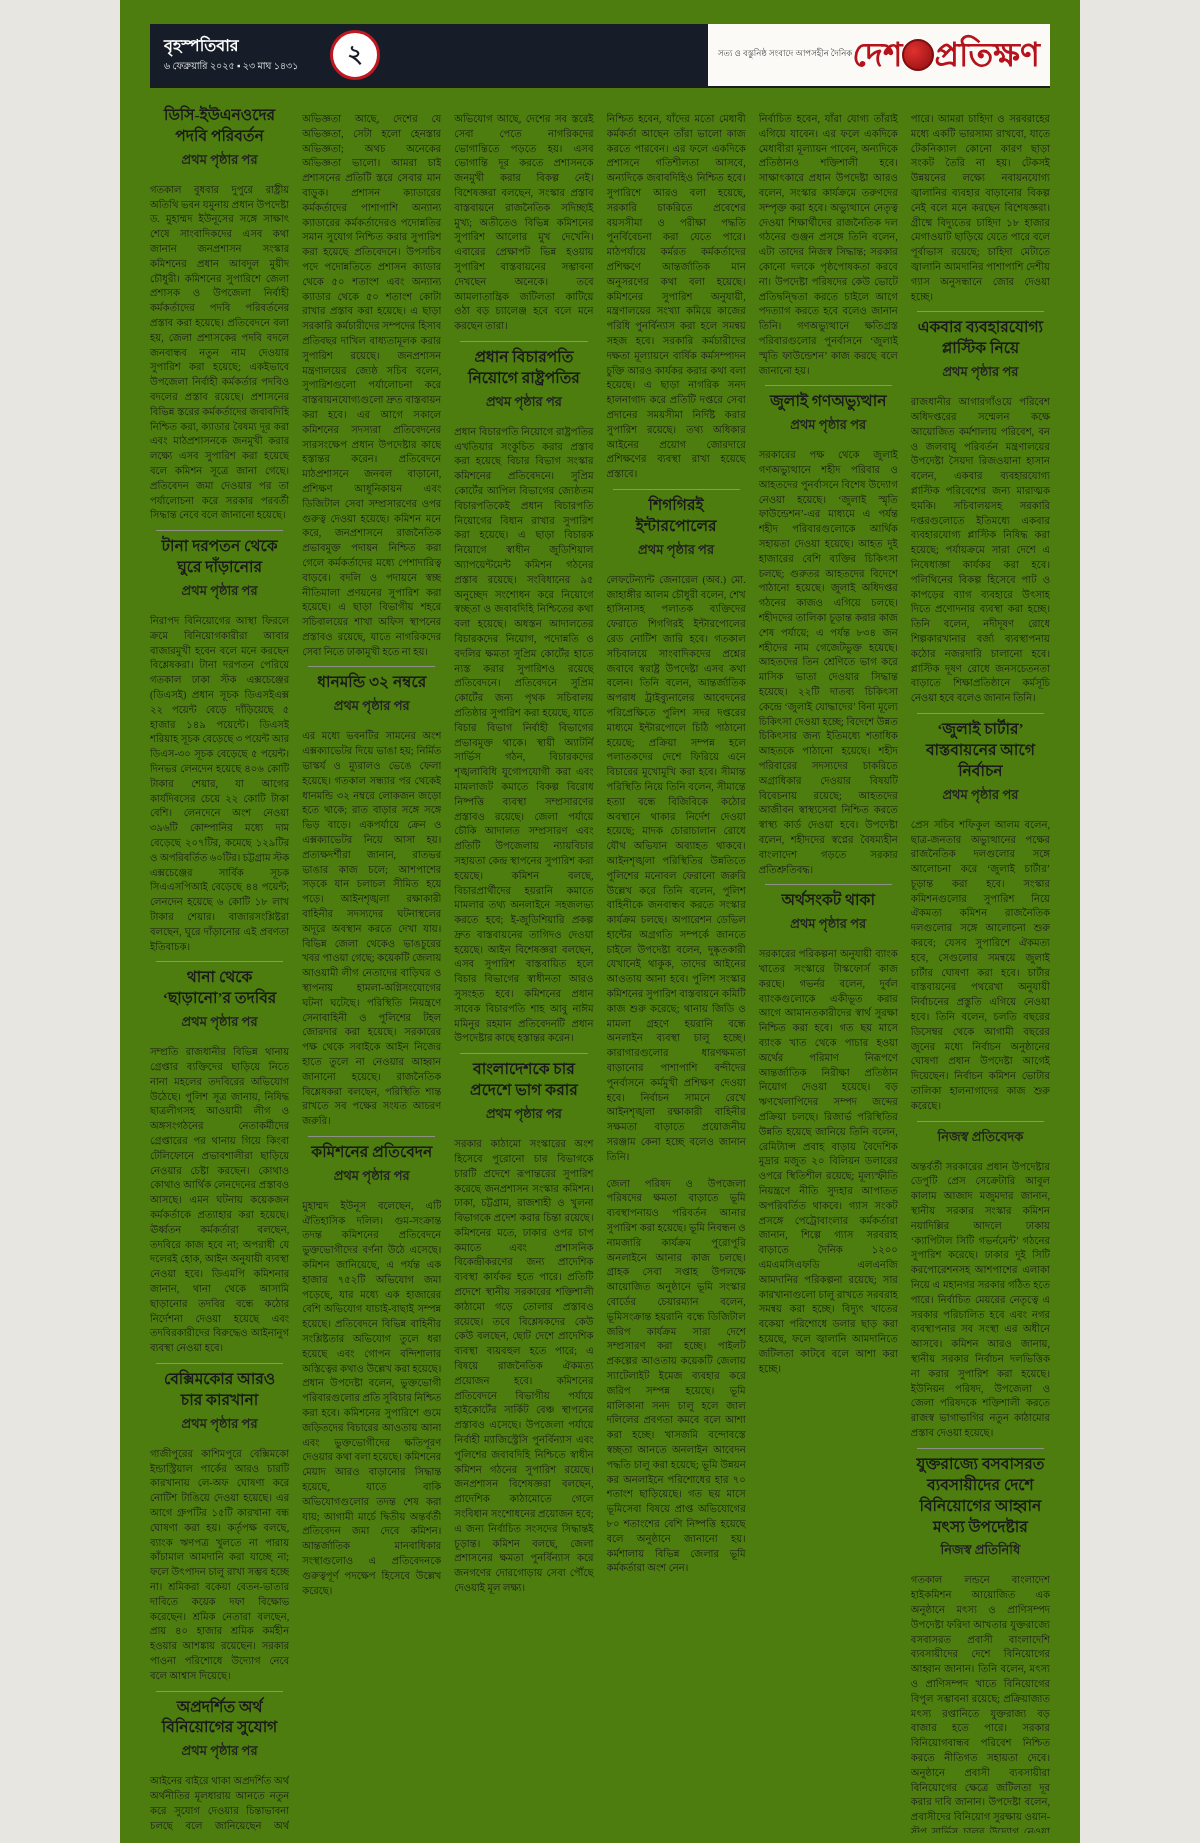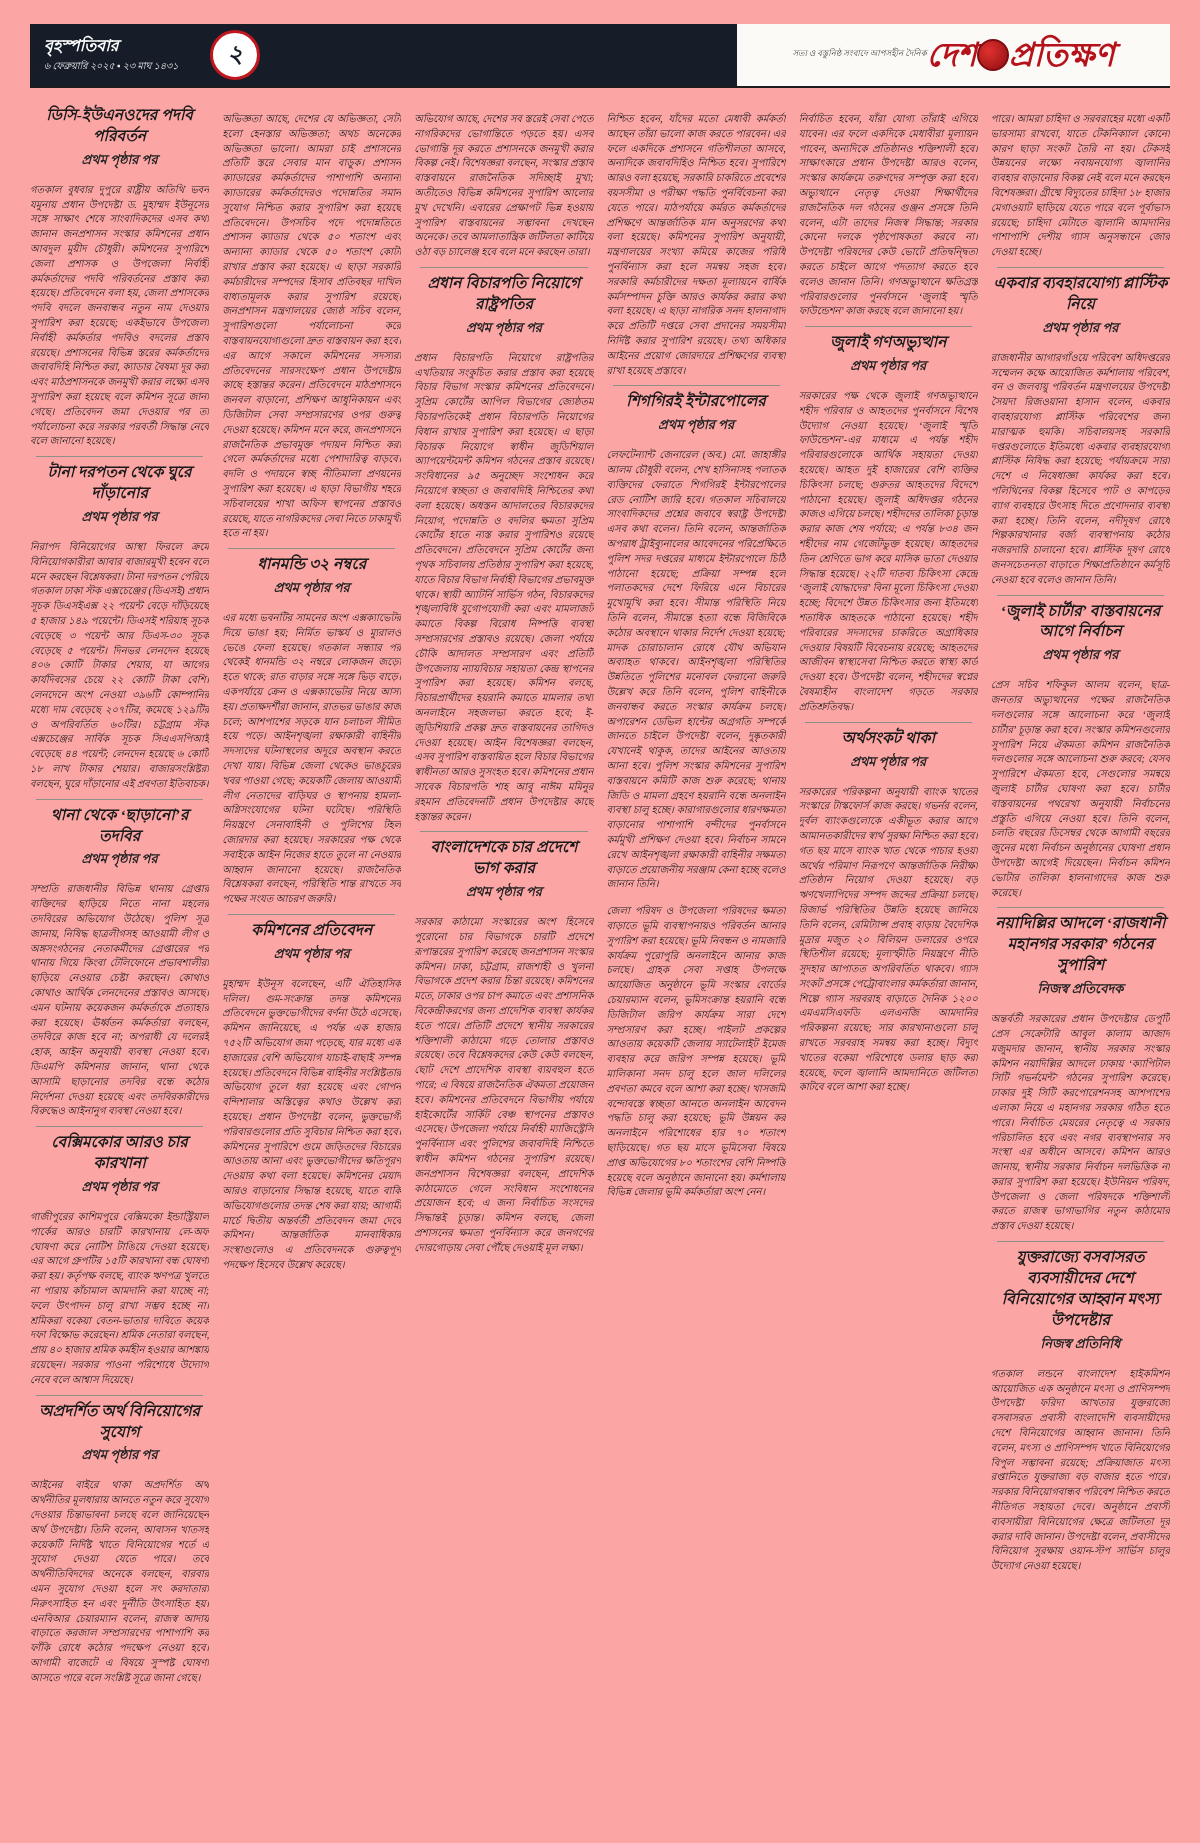--- a/index.html
+++ b/index.html
@@ -1,20 +1,20 @@
 <!DOCTYPE html>
 <html lang="bn"><head>
 <meta charset="utf-8">
 <style>
   html,body{margin:0;padding:0;background:#e8e6e0;}
   .page{
-    position:relative;width:1200px;height:1843px;margin:0 auto;
-    background:#fca5a5;color:#1a1a1a;
+    position:relative;width:960px;height:1843px;margin:0 auto;
+    background:#4d7c0f;color:#1a1a1a;
     font-family:"Liberation Serif","DejaVu Serif",serif;
-    overflow:hidden;box-sizing:border-box;font-style:italic;
+    overflow:hidden;box-sizing:border-box;
   }
   
   .page-header{
     position:absolute;top:24px;left:30px;right:30px;height:62px;
     display:flex;align-items:stretch;border-bottom:2px solid #1c1c1c;
   }
   .head-dark{
     flex:0 0 62%;background:#161d29;color:#fff;
     display:flex;align-items:center;gap:16px;padding:0 14px;box-sizing:border-box;
   }
@@ -154,21 +154,20 @@
         <p class="body">পারে। আমরা চাহিদা ও সরবরাহের মধ্যে একটি ভারসাম্য রাখবো, যাতে টেকনিক্যাল কোনো কারণ ছাড়া সংকট তৈরি না হয়। টেকসই উন্নয়নের লক্ষ্যে নবায়নযোগ্য জ্বালানির ব্যবহার বাড়ানোর বিকল্প নেই বলে মনে করছেন বিশেষজ্ঞরা। গ্রীষ্মে বিদ্যুতের চাহিদা ১৮ হাজার মেগাওয়াট ছাড়িয়ে যেতে পারে বলে পূর্বাভাস রয়েছে; চাহিদা মেটাতে জ্বালানি আমদানির পাশাপাশি দেশীয় গ্যাস অনুসন্ধানে জোর দেওয়া হচ্ছে।</p>
         <div class="sep"></div>
         <h2 class="headline">একবার ব্যবহারযোগ্য প্লাস্টিক নিয়ে</h2>
         <div class="kicker">প্রথম পৃষ্ঠার পর</div>
         <p class="body">রাজধানীর আগারগাঁওয়ে পরিবেশ অধিদপ্তরের সম্মেলন কক্ষে আয়োজিত কর্মশালায় পরিবেশ, বন ও জলবায়ু পরিবর্তন মন্ত্রণালয়ের উপদেষ্টা সৈয়দা রিজওয়ানা হাসান বলেন, একবার ব্যবহারযোগ্য প্লাস্টিক পরিবেশের জন্য মারাত্মক হুমকি। সচিবালয়সহ সরকারি দপ্তরগুলোতে ইতিমধ্যে একবার ব্যবহারযোগ্য প্লাস্টিক নিষিদ্ধ করা হয়েছে; পর্যায়ক্রমে সারা দেশে এ নিষেধাজ্ঞা কার্যকর করা হবে। পলিথিনের বিকল্প হিসেবে পাট ও কাপড়ের ব্যাগ ব্যবহারে উৎসাহ দিতে প্রণোদনার ব্যবস্থা করা হচ্ছে। তিনি বলেন, নদীদূষণ রোধে শিল্পকারখানার বর্জ্য ব্যবস্থাপনায় কঠোর নজরদারি চালানো হবে। প্লাস্টিক দূষণ রোধে জনসচেতনতা বাড়াতে শিক্ষাপ্রতিষ্ঠানে কর্মসূচি নেওয়া হবে বলেও জানান তিনি।</p>
         <div class="sep"></div>
         <h2 class="headline">‘জুলাই চার্টার’ বাস্তবায়নের আগে নির্বাচন</h2>
         <div class="kicker">প্রথম পৃষ্ঠার পর</div>
         <p class="body">প্রেস সচিব শফিকুল আলম বলেন, ছাত্র-জনতার অভ্যুত্থানের পক্ষের রাজনৈতিক দলগুলোর সঙ্গে আলোচনা করে ‘জুলাই চার্টার’ চূড়ান্ত করা হবে। সংস্কার কমিশনগুলোর সুপারিশ নিয়ে ঐকমত্য কমিশন রাজনৈতিক দলগুলোর সঙ্গে আলোচনা শুরু করবে; যেসব সুপারিশে ঐকমত্য হবে, সেগুলোর সমন্বয়ে জুলাই চার্টার ঘোষণা করা হবে। চার্টার বাস্তবায়নের পথরেখা অনুযায়ী নির্বাচনের প্রস্তুতি এগিয়ে নেওয়া হবে। তিনি বলেন, চলতি বছরের ডিসেম্বর থেকে আগামী বছরের জুনের মধ্যে নির্বাচন অনুষ্ঠানের ঘোষণা প্রধান উপদেষ্টা আগেই দিয়েছেন। নির্বাচন কমিশন ভোটার তালিকা হালনাগাদের কাজ শুরু করেছে।</p>
         <div class="sep"></div>
-        <h2 class="headline">নয়াদিল্লির আদলে ‘রাজধানী মহানগর সরকার’ গঠনের সুপারিশ</h2>
         <div class="kicker">নিজস্ব প্রতিবেদক</div>
         <p class="body">অন্তর্বর্তী সরকারের প্রধান উপদেষ্টার ডেপুটি প্রেস সেক্রেটারি আবুল কালাম আজাদ মজুমদার জানান, স্থানীয় সরকার সংস্কার কমিশন নয়াদিল্লির আদলে ঢাকায় ‘ক্যাপিটাল সিটি গভর্নমেন্ট’ গঠনের সুপারিশ করেছে। ঢাকার দুই সিটি করপোরেশনসহ আশপাশের এলাকা নিয়ে এ মহানগর সরকার গঠিত হতে পারে। নির্বাচিত মেয়রের নেতৃত্বে এ সরকার পরিচালিত হবে এবং নগর ব্যবস্থাপনার সব সংস্থা এর অধীনে আসবে। কমিশন আরও জানায়, স্থানীয় সরকার নির্বাচন দলভিত্তিক না করার সুপারিশ করা হয়েছে। ইউনিয়ন পরিষদ, উপজেলা ও জেলা পরিষদকে শক্তিশালী করতে রাজস্ব ভাগাভাগির নতুন কাঠামোর প্রস্তাব দেওয়া হয়েছে।</p>
         <div class="sep"></div>
         <h2 class="headline">যুক্তরাজ্যে বসবাসরত ব্যবসায়ীদের দেশে বিনিয়োগের আহ্বান মৎস্য উপদেষ্টার</h2>
         <div class="kicker">নিজস্ব প্রতিনিধি</div>
         <p class="body">গতকাল লন্ডনে বাংলাদেশ হাইকমিশন আয়োজিত এক অনুষ্ঠানে মৎস্য ও প্রাণিসম্পদ উপদেষ্টা ফরিদা আখতার যুক্তরাজ্যে বসবাসরত প্রবাসী বাংলাদেশি ব্যবসায়ীদের দেশে বিনিয়োগের আহ্বান জানান। তিনি বলেন, মৎস্য ও প্রাণিসম্পদ খাতে বিনিয়োগের বিপুল সম্ভাবনা রয়েছে; প্রক্রিয়াজাত মৎস্য রপ্তানিতে যুক্তরাজ্য বড় বাজার হতে পারে। সরকার বিনিয়োগবান্ধব পরিবেশ নিশ্চিত করতে নীতিগত সহায়তা দেবে। অনুষ্ঠানে প্রবাসী ব্যবসায়ীরা বিনিয়োগের ক্ষেত্রে জটিলতা দূর করার দাবি জানান। উপদেষ্টা বলেন, প্রবাসীদের বিনিয়োগ সুরক্ষায় ওয়ান-স্টপ সার্ভিস চালুর উদ্যোগ নেওয়া হয়েছে।</p>
       </div>
     </main>
 
 </div>

